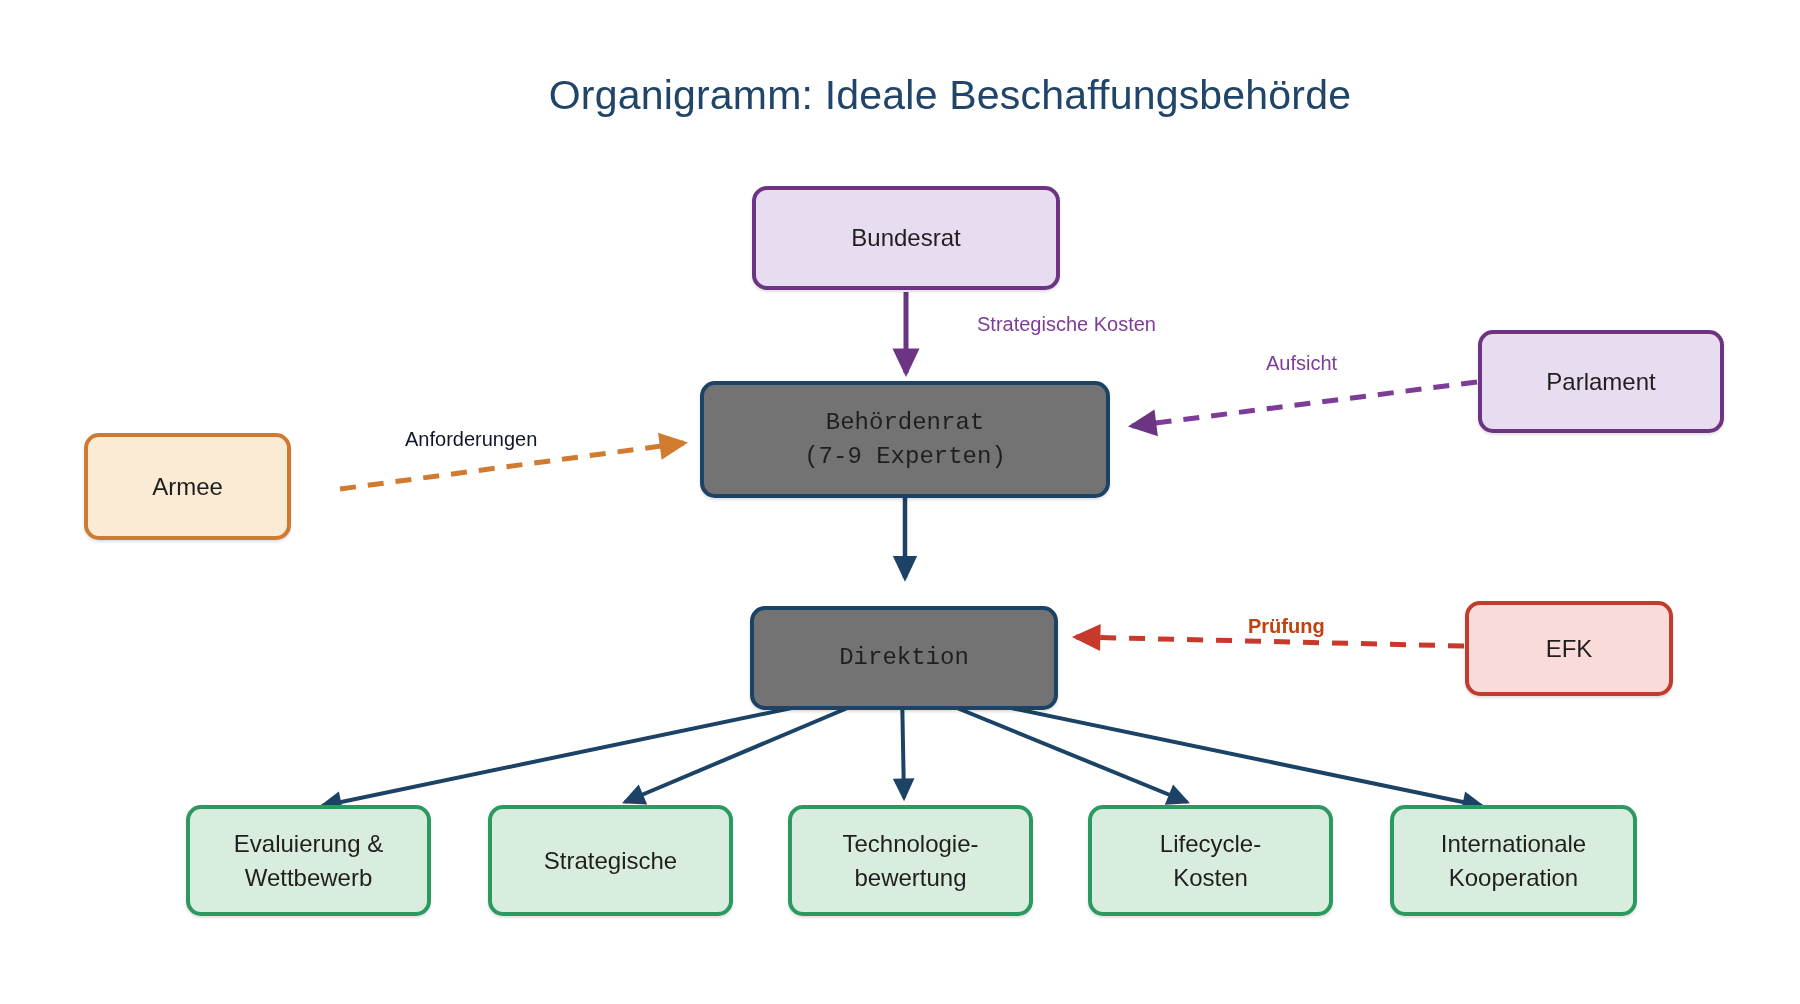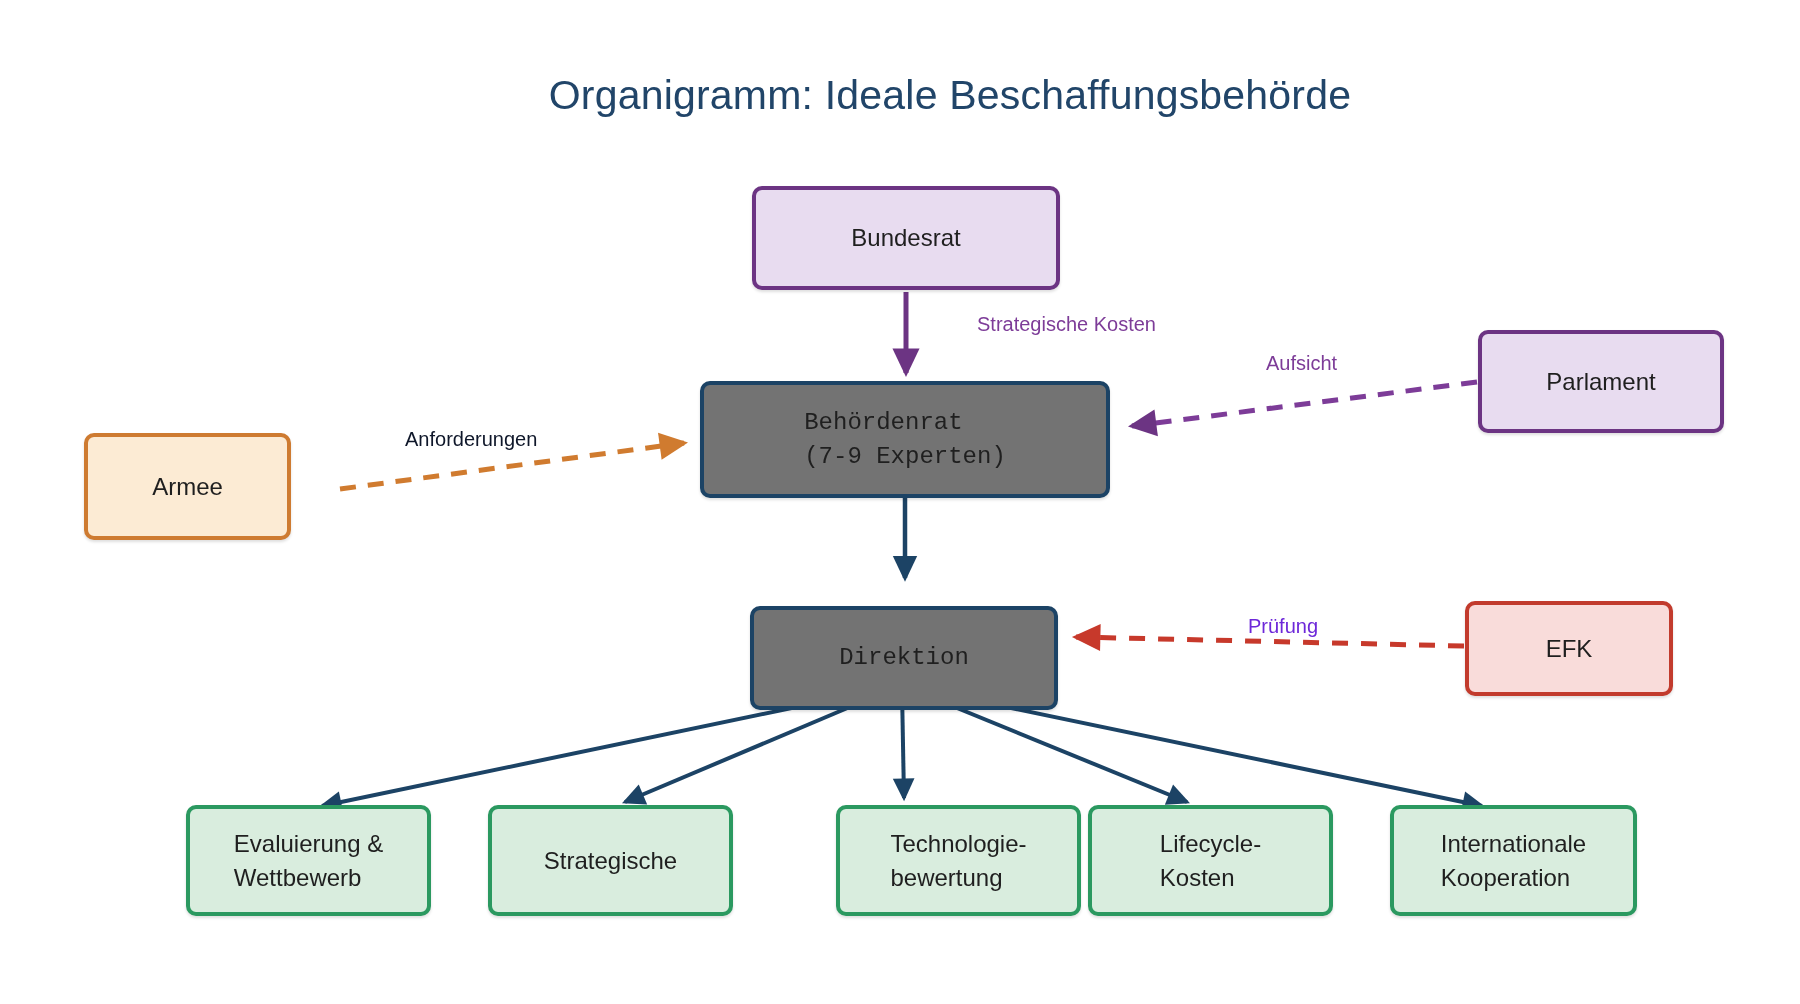--- a/index.html
+++ b/index.html
@@ -10,47 +10,47 @@
   }
   .page-title{
     position:absolute;left:100px;top:72px;width:1700px;
     text-align:center;font-size:41px;font-weight:500;color:#214569;
     letter-spacing:.2px;margin:0;
   }
   svg.edge-layer{position:absolute;left:0;top:0;}
   .node{
     position:absolute;box-sizing:border-box;
     display:flex;align-items:center;justify-content:center;
-    text-align:left;border-radius:10px;
+    text-align:center;border-radius:15px;
     font-size:24px;color:#1f1f1f;line-height:1.38;
     box-shadow:0 2px 3px rgba(0,0,0,.13);
   }
   .node .lbl{white-space:pre-line;}
   .n-purple{background:#E8DCF0;border:4px solid #6C3483;}
   .n-blue  {background:#737373;border:4.5px solid #1C4365;font-family:Liberation Mono, monospace;}
   .n-orange{background:#FCEBD4;border:4px solid #CE7B31;}
   .n-red   {background:#F9DCDA;border:4px solid #C23B2D;}
   .n-green {background:#D9EDDE;border:4px solid #2B9960;}
 
   #node-bundesrat   {left:752px; top:186px; width:308px; height:104px;}
   #node-behoerdenrat{left:700px; top:381px; width:410px; height:117px;}
   #node-direktion   {left:750px; top:590px; width:308px; height:104px;margin-top:16px;}
   #node-armee       {left:84px;  top:433px; width:207px; height:107px;}
   #node-parlament   {left:1478px;top:330px; width:246px; height:103px;}
   #node-efk         {left:1465px;top:601px; width:208px; height:95px;}
   #node-g1{left:186px; top:805px; width:245px; height:111px;}
   #node-g2{left:488px; top:805px; width:245px; height:111px;}
-  #node-g3{left:788px; top:805px; width:245px; height:111px;margin-left:48px;}
+  #node-g3{left:788px; top:805px; width:245px; height:111px;}
   #node-g4{left:1088px;top:805px; width:245px; height:111px;}
   #node-g5{left:1390px;top:805px; width:247px; height:111px;}
 
   .edge-label{position:absolute;font-size:20px;white-space:nowrap;}
   .c-purple{color:#7D3C98;}
   .c-orange{color:#0f172a;text-align:center;}
-  .c-red{color:#6d28d9;}
+  .c-red{color:#c2410c;font-weight:bold;}
   #lbl-strategische {left:977px; top:313px;}
   #lbl-aufsicht     {left:1266px;top:352px;}
   #lbl-anforderungen{left:405px; top:428px;}
   #lbl-pruefung     {left:1248px;top:615px;}
 </style>
 </head>
 <body>
 
 <svg class="edge-layer" width="1800" height="1004" viewBox="0 0 1800 1004">
   <defs>

